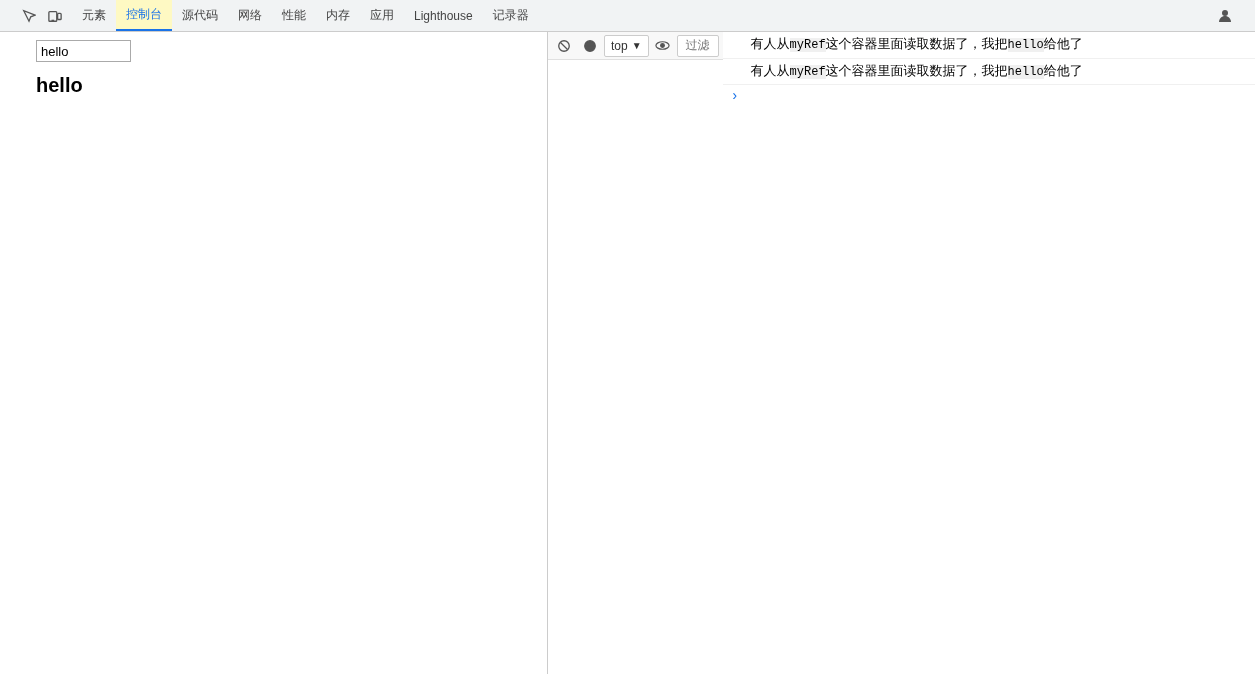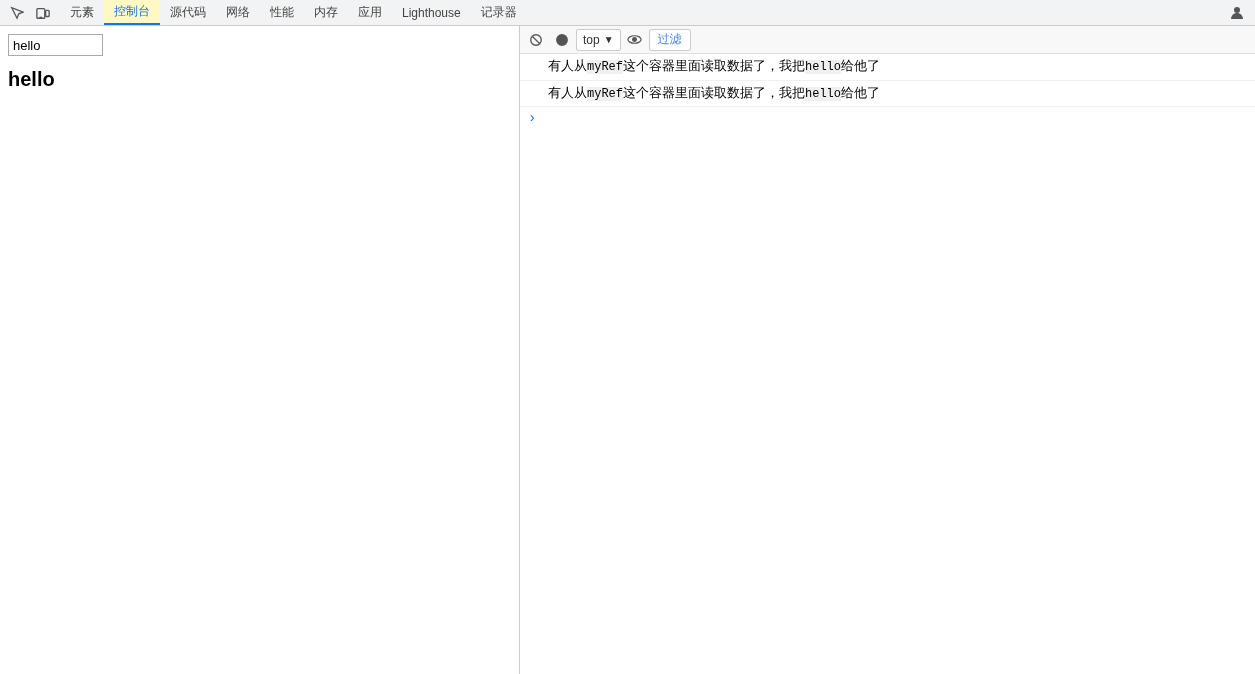--- a/index.html
+++ b/index.html
@@ -15,24 +15,24 @@
       display: flex;
       flex-direction: column;
       overflow: hidden;
       background: #fff;
     }
 
     
     .devtools-tabs {
       display: flex;
       align-items: center;
-      height: 26px;
+      height: 32px;
       background: #f1f3f4;
       border-bottom: 1px solid #ccc;
-      padding: 0 4px;
+      padding: 0 16px;
       flex-shrink: 0;
     }
 
     .devtools-tab {
       padding: 0 10px;
       height: 100%;
       display: flex;
       align-items: center;
       font-size: 12px;
       color: #444;
@@ -71,20 +71,21 @@
       display: flex;
       align-items: center;
       padding: 0 6px;
     }
 
     
     .main-area {
       display: flex;
       flex: 1;
       overflow: hidden;
+      margin-left: 28px;
     }
 
     
     .webpage-panel {
       width: 520px;
       flex-shrink: 0;
       background: #fff;
       border-right: 1px solid #ccc;
       padding: 8px;
       position: relative;
@@ -104,21 +105,21 @@
       margin-top: 12px;
       font-size: 20px;
       font-weight: bold;
       color: #000;
     }
 
     
     .devtools-panel {
       flex: 1;
       display: flex;
-      flex-direction: column;
+      flex-direction: row;
       background: #fff;
       overflow: hidden;
     }
 
     
     .console-toolbar {
       display: flex;
       align-items: center;
       height: 28px;
       border-bottom: 1px solid #e0e0e0;
@@ -173,21 +174,21 @@
     }
 
     .filter-btn {
       display: flex;
       align-items: center;
       border: 1px solid #ccc;
       border-radius: 2px;
       padding: 0 8px;
       height: 22px;
       font-size: 12px;
-      color: #3b82f6;
+      color: #737373;
       cursor: pointer;
       background: #fff;
       gap: 2px;
     }
 
     
     .console-output {
       flex: 1;
       overflow-y: auto;
       padding: 0;

